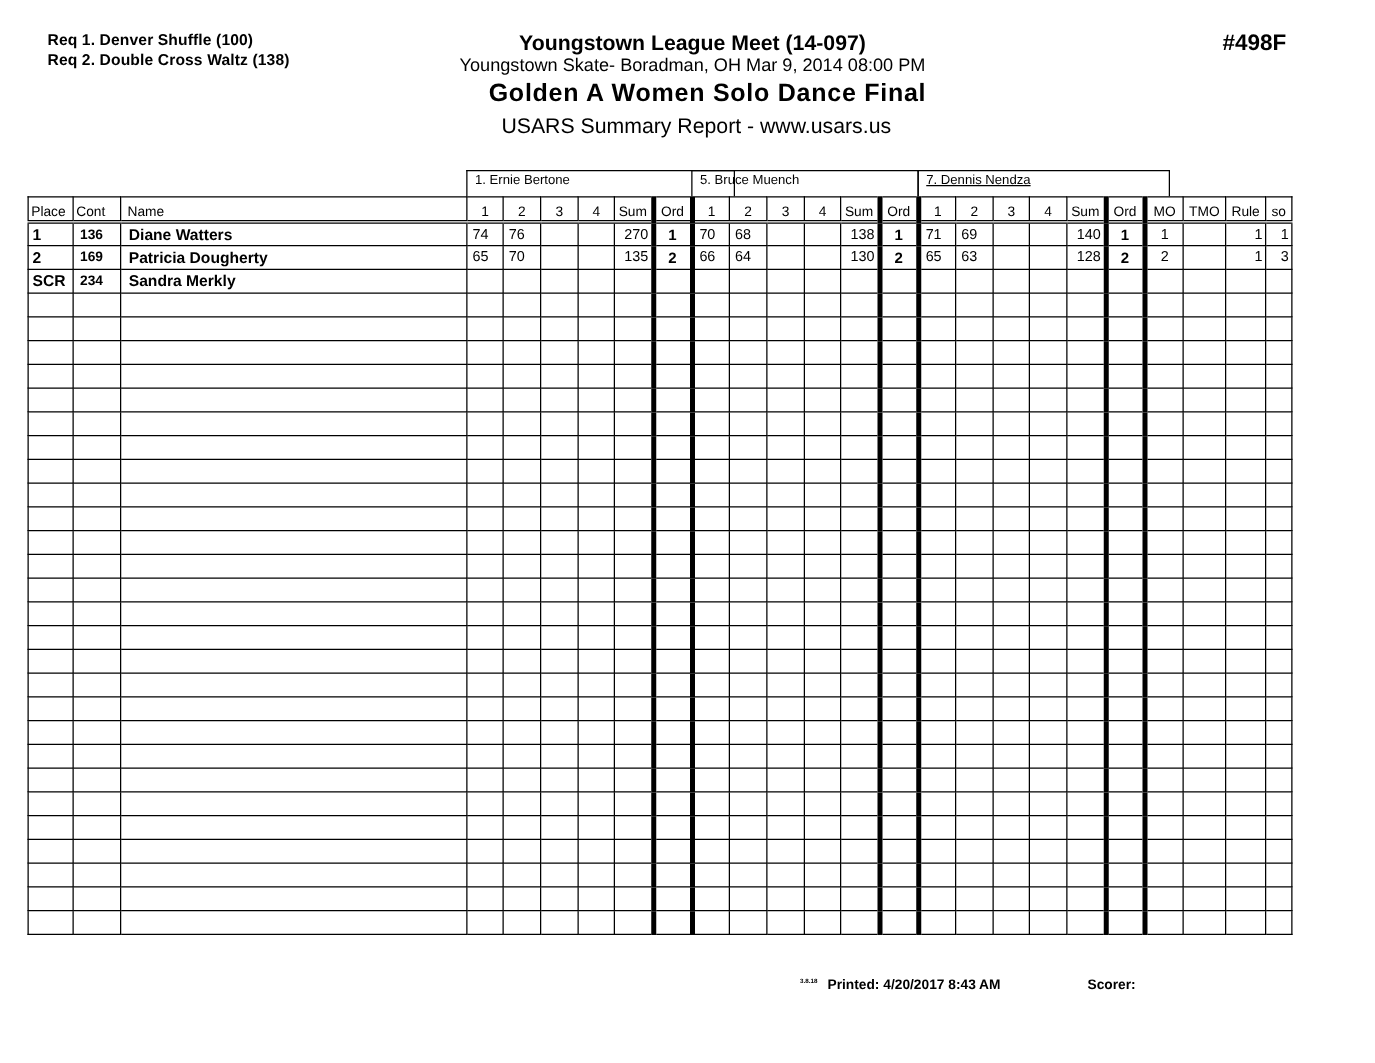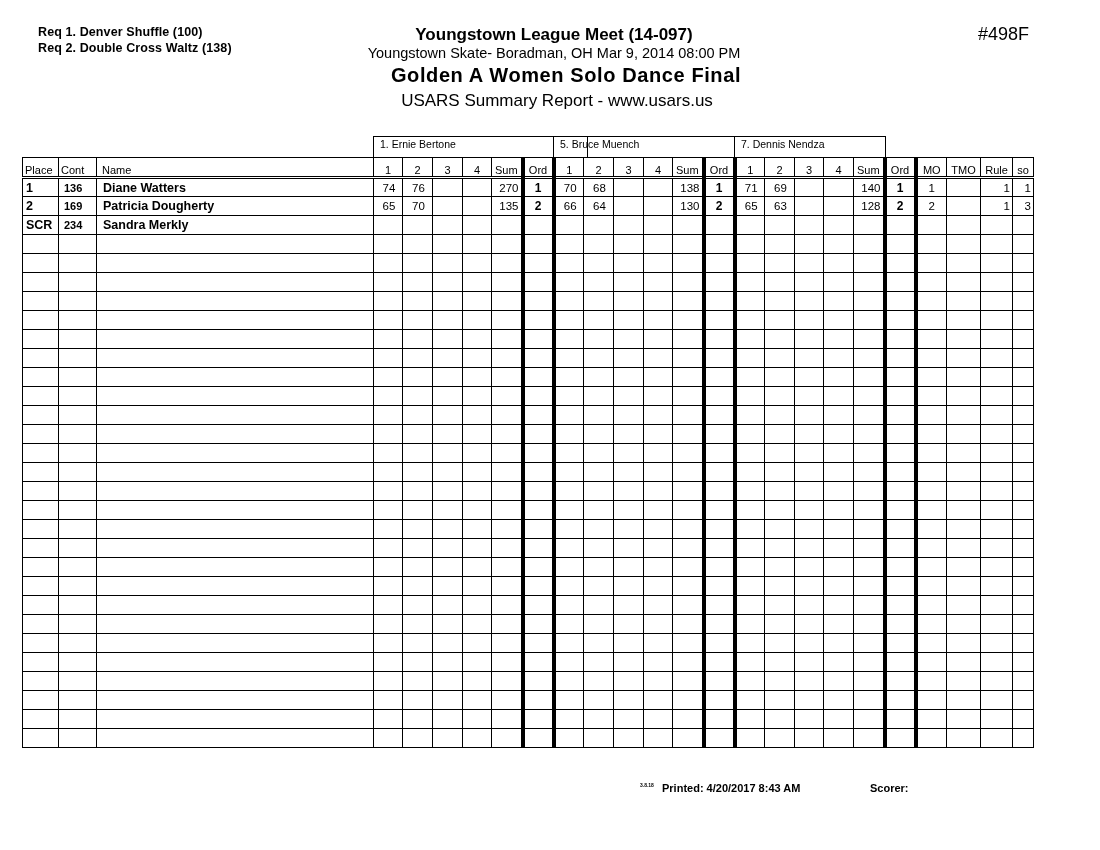--- a/index.html
+++ b/index.html
@@ -4,54 +4,54 @@
 <style>
   html, body { margin:0; padding:0; background:#ffffff; }
   body { width:1100px; height:850px; position:relative; overflow:hidden; font-family:"Liberation Sans", sans-serif; color:#000; }
   .abs { position:absolute; white-space:nowrap;padding-left:14px; }
   .req { left:24px; font-size:12.5px; font-weight:bold; letter-spacing:0.1px; }
   .title { left:0; width:1100px; text-align:center; }
   .t1 { top:25px; font-size:17px; font-weight:bold; left:-10px; }
   .t2 { top:45px; font-size:14.5px; font-weight:normal; left:-10px; }
   .t3 { top:64px; font-size:20px; font-weight:bold; letter-spacing:0.6px; left:2px; }
   .t4 { top:91px; font-size:17px; left:-7px; }
-  .eventno { left:964px; top:24px; font-size:18px; font-weight:normal; }
+  .eventno { left:964px; top:24px; font-size:18px; font-weight:bold; }
 
   .judge-box { position:absolute; top:136px; height:21px; border:1px solid #000; border-bottom:none; font-size:10.5px; box-sizing:border-box; padding:1px 0 0 6px; }
 
   table.grid { position:absolute; left:22px; top:157px; border-collapse:collapse; table-layout:fixed;padding-left:21px; }
   table.grid td { border:1px solid #000; height:19px; padding:0 2px; font-size:11.5px; overflow:hidden; white-space:nowrap; box-sizing:border-box; }
   table.grid tr.hdr td { font-size:11px; height:20px; padding-top:4px; border-bottom:3px double #000; vertical-align:bottom; }
   table.grid td.c { text-align:center; }
   table.grid td.r { text-align:right; }
   table.grid td.b { font-weight:bold; font-size:12px; }
   table.grid td.thickL { border-left:4px solid #000; }
   table.grid td.name { padding-left:6px; font-weight:bold; font-size:12.5px;margin-left:28px; }
   table.grid td.place { font-weight:bold; font-size:12.5px; padding-left:3px; }
   table.grid td.cont { font-weight:bold; font-size:11px; padding-left:5px; }
-  table.grid td.score { padding-left:4px;text-align:center; }
+  table.grid td.score { padding-left:4px; }
 
   .footer { top:782px; font-size:11px; font-weight:bold; }
   .ver { left:626px; top:782px; font-size:5px; font-weight:bold; }
 </style>
 </head>
 <body>
 
 <div class="abs req" style="top:25px;">Req 1.  Denver Shuffle (100)</div>
 <div class="abs req" style="top:41px;">Req 2.  Double Cross Waltz (138)</div>
 
 <div class="abs title t1">Youngstown League Meet (14-097)</div>
 <div class="abs title t2">Youngstown Skate- Boradman, OH  Mar 9, 2014  08:00 PM</div>
 <div class="abs title t3">Golden A Women Solo Dance Final</div>
 <div class="abs title t4">USARS Summary Report - www.usars.us</div>
 <div class="abs eventno">#498F</div>
 
 <div class="judge-box" style="left:373px; width:215px;">1.  Ernie  Bertone</div>
 <div class="judge-box" style="left:553px; width:182px;">5.  Bruce Muench</div>
-<div class="judge-box" style="left:734px; width:152px;">7.  Dennis  Nendza</div>
+<div class="judge-box" style="left:734px; width:202px;text-decoration:underline;">7.  Dennis  Nendza</div>
 
 <table class="grid">
   <colgroup>
     <col style="width:36px">
       <col style="width:38px">
       <col style="width:277px">
     <col style="width:29px">
       <col style="width:30px">
       <col style="width:30px">
       <col style="width:29px">

